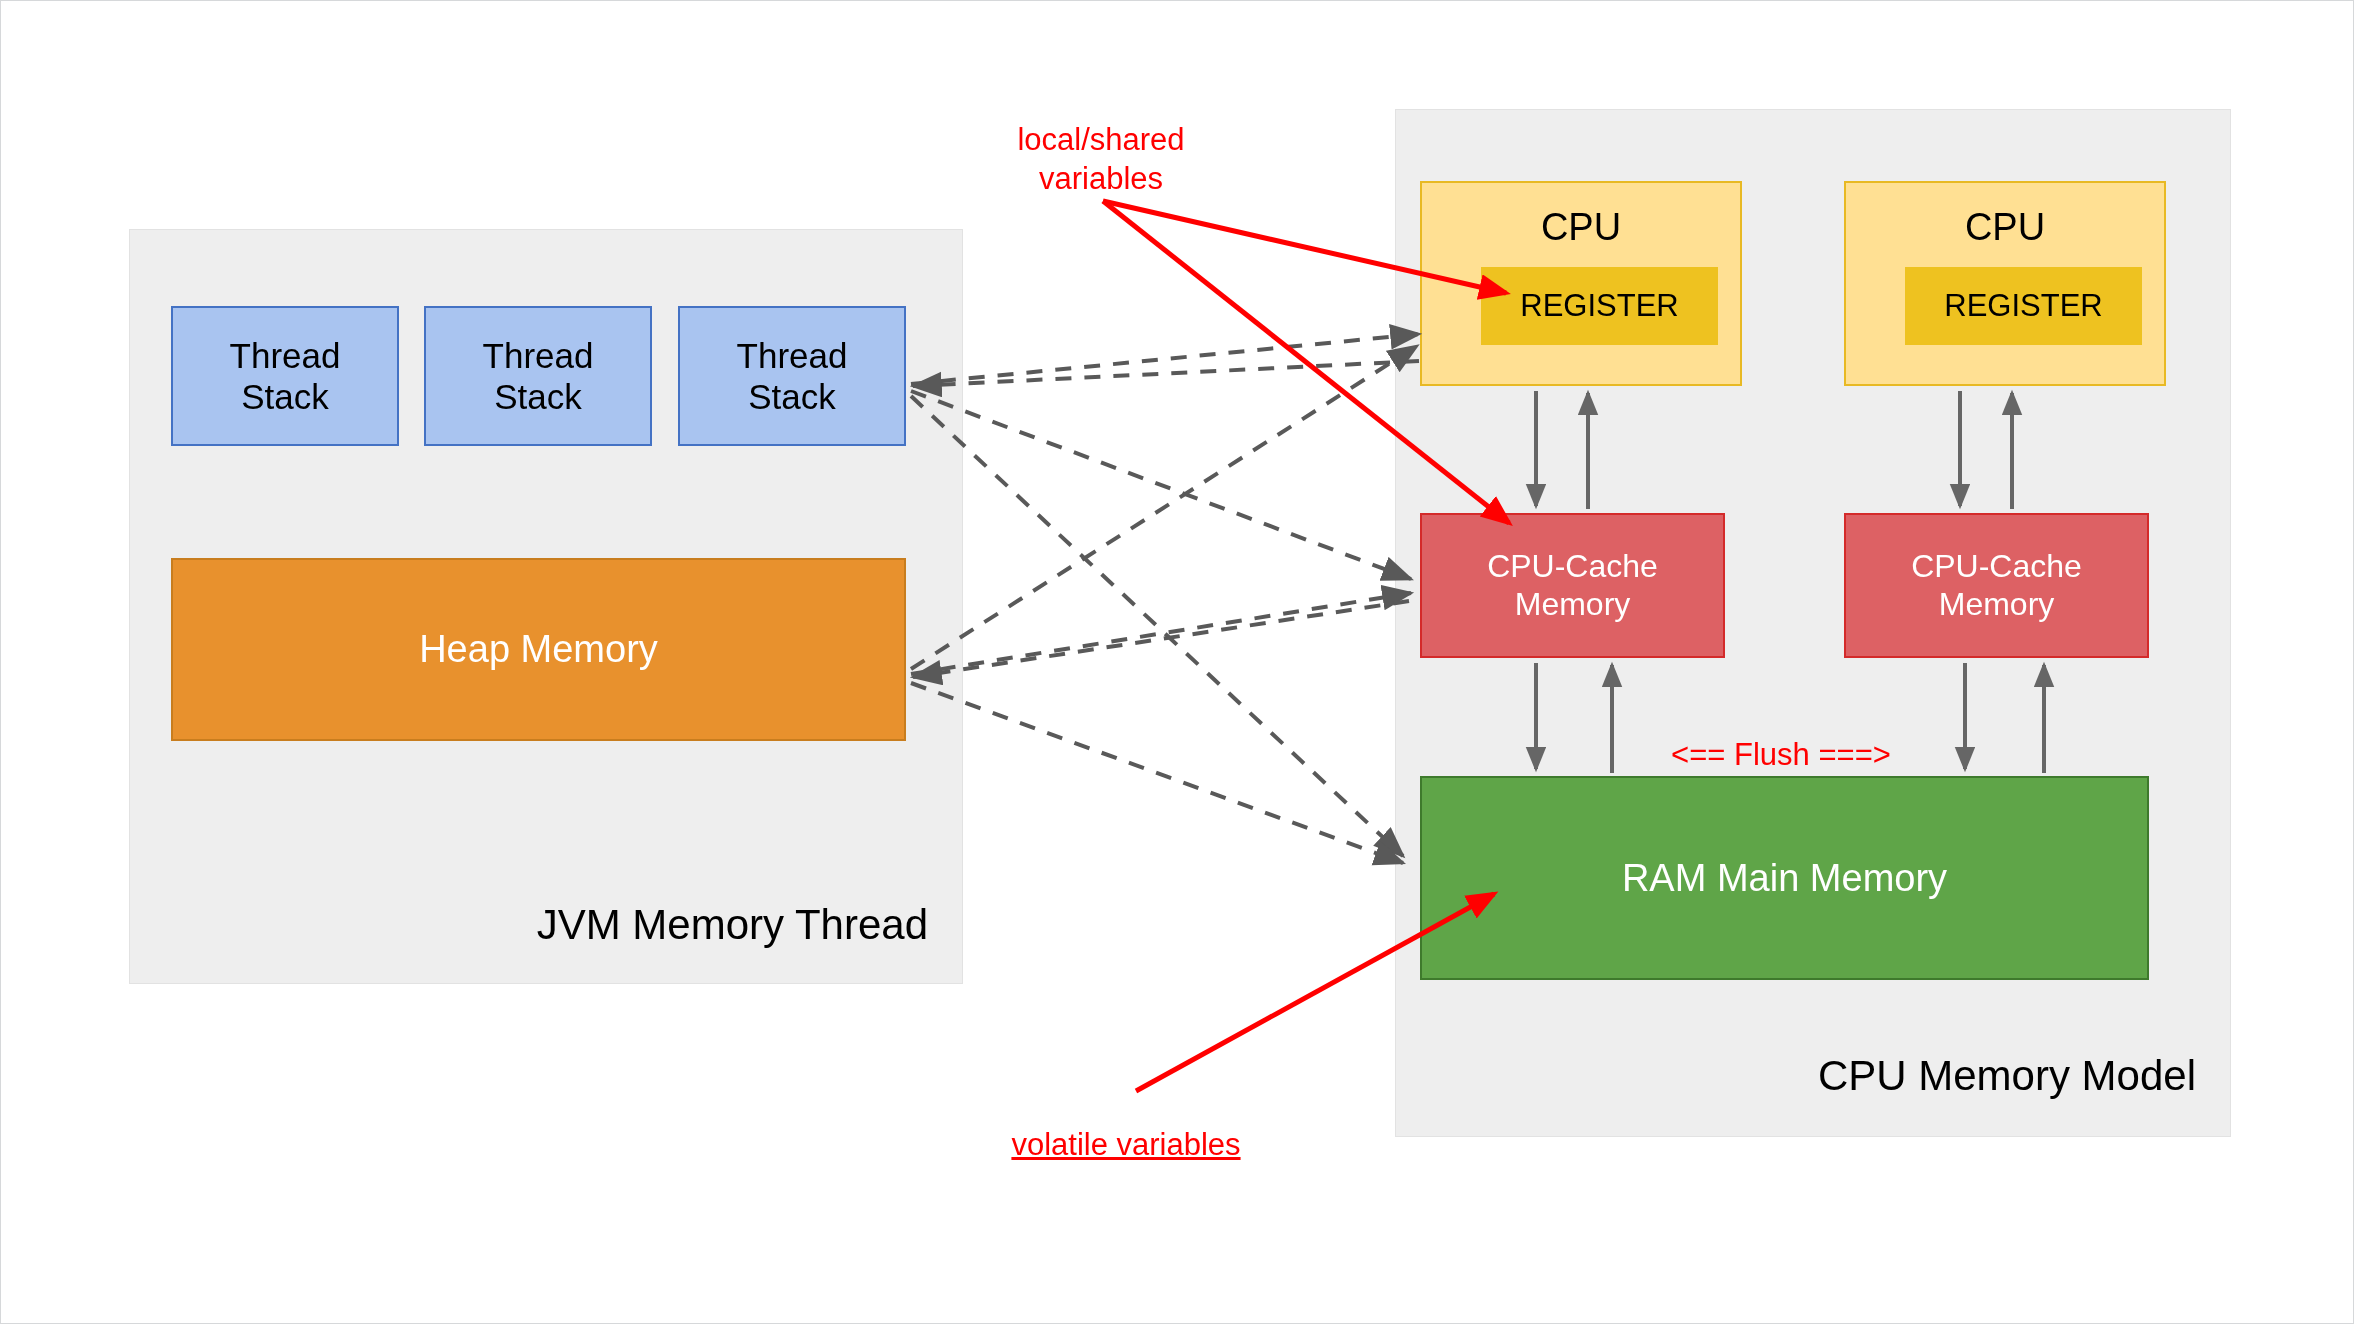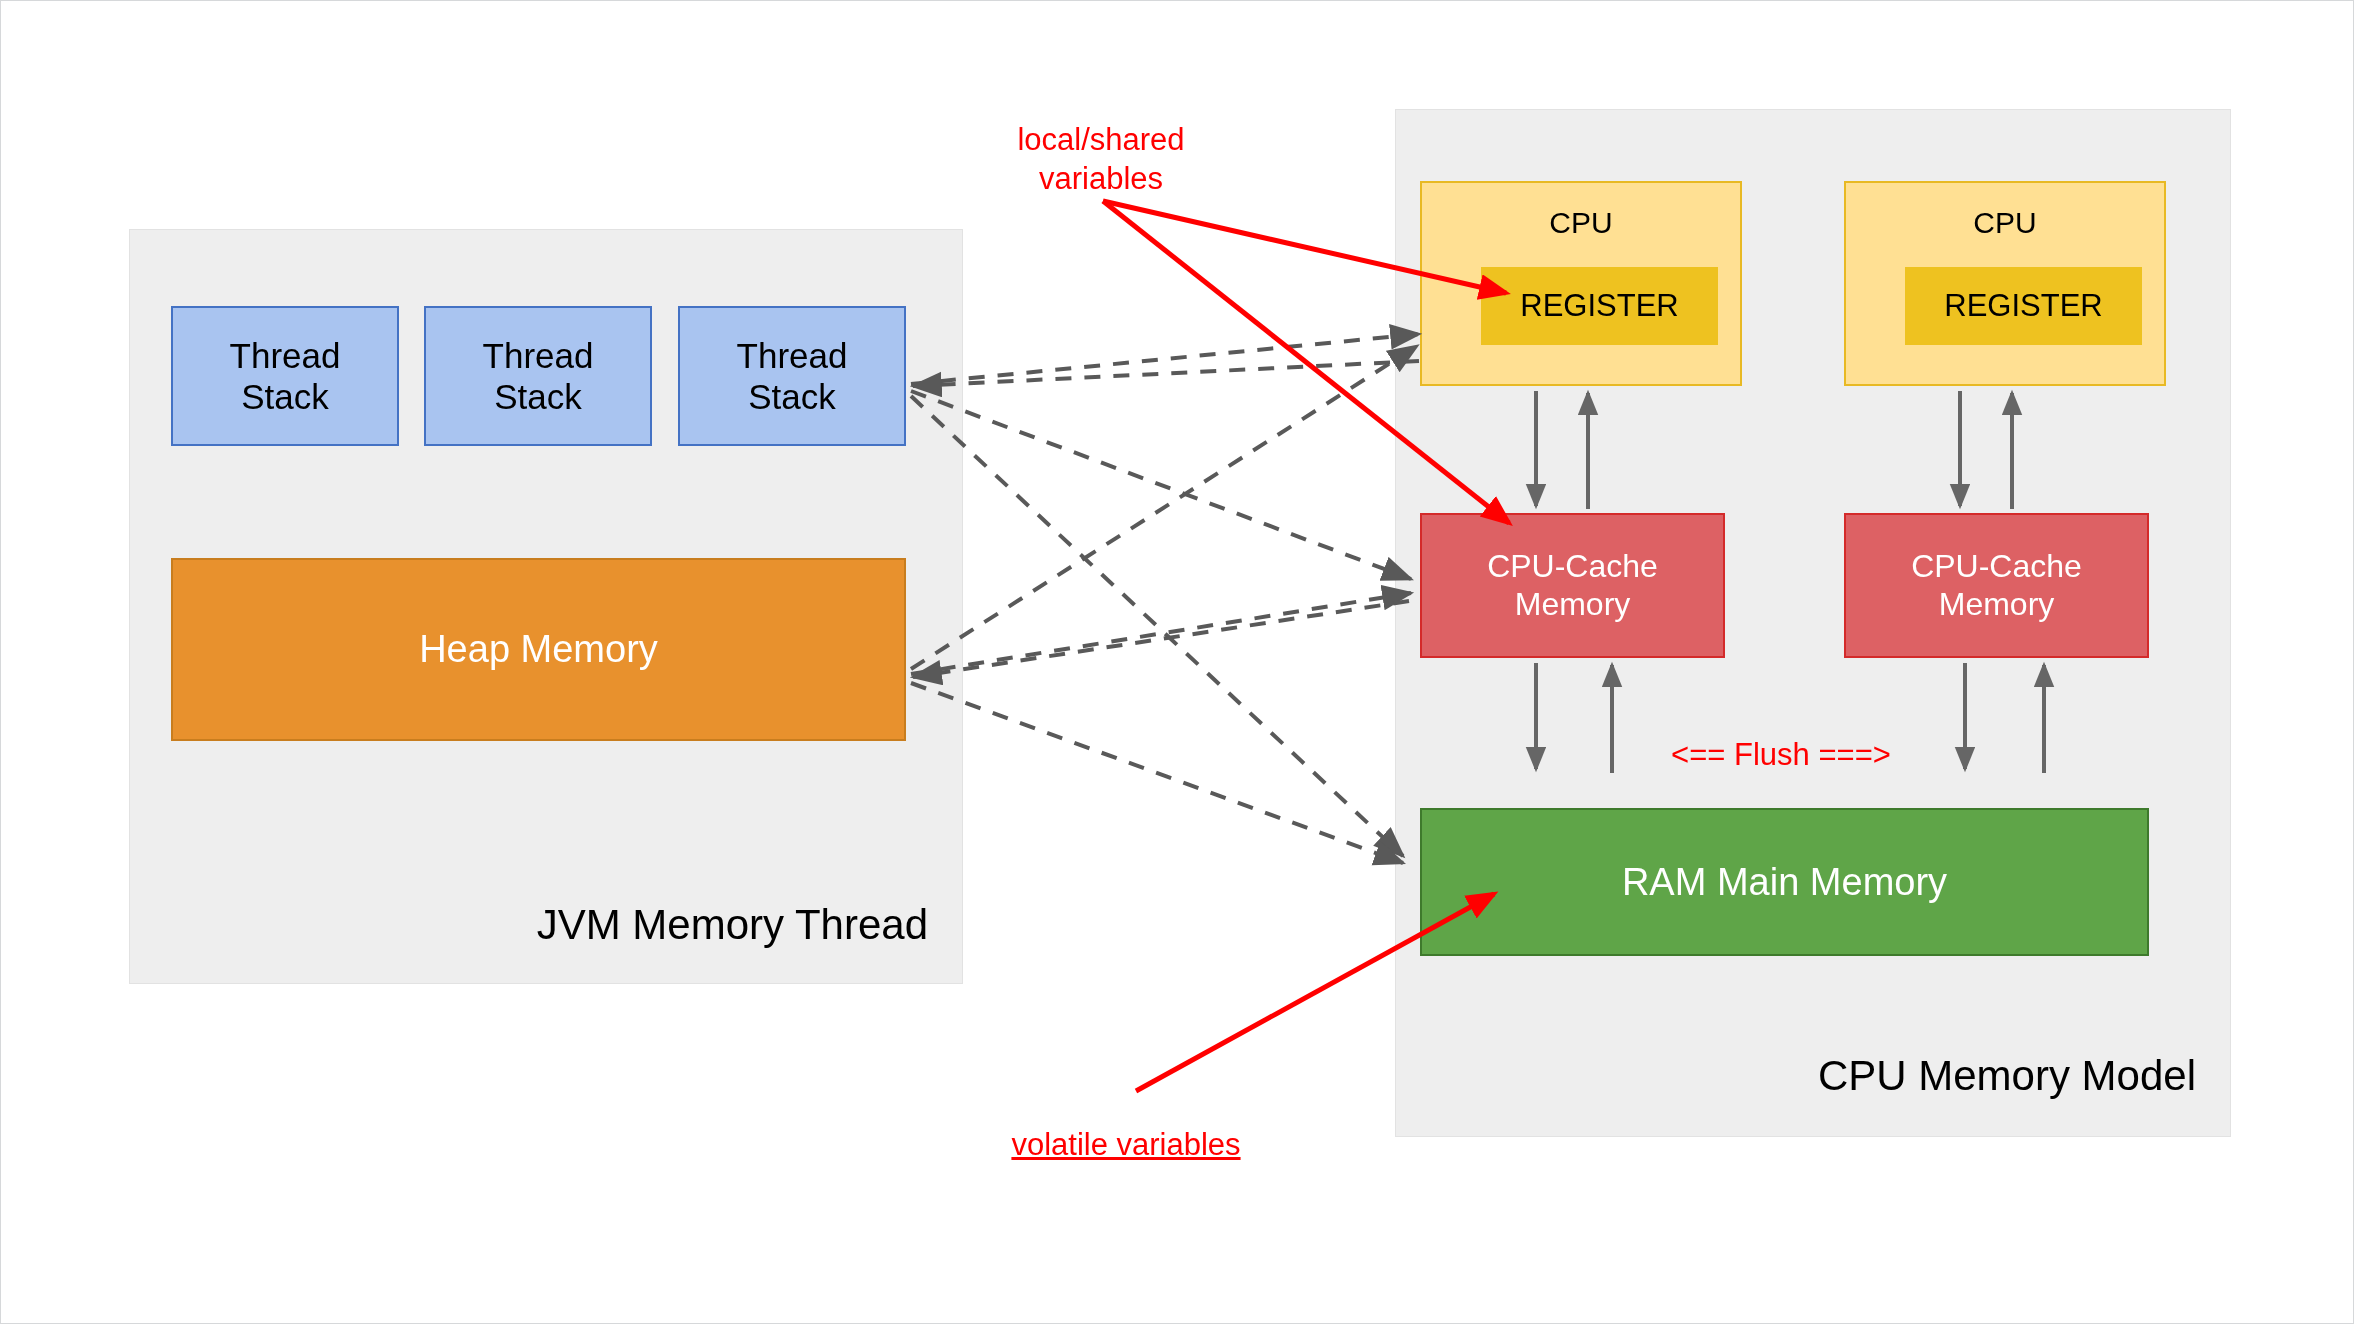--- a/index.html
+++ b/index.html
@@ -96,21 +96,21 @@
   }
   #cpu-box-1 { left: 1419px; }
   #cpu-box-2 { left: 1843px; }
   .cpu-label {
     position: absolute;
     top: 22px;
     left: 0;
     right: 0;
     text-align: center;
     color: #000000;
-    font-size: 30px;
+    font-size: 38px;
   }
   .register-box {
     position: absolute;
     left: 22px;
     right: 22px;
     top: 84px;
     height: 78px;
     background: #eec220;
     display: flex;
     align-items: center;
@@ -127,26 +127,25 @@
     border: 2px solid #d42a2a;
     color: #ffffff;
     font-size: 32px;
   }
   #cache-box-1 { left: 1419px; }
   #cache-box-2 { left: 1843px; }
   #ram-box {
     left: 1419px;
     top: 775px;
     width: 729px;
-    height: 148px;
+    height: 204px;
     background: #5fa548;
     border: 2px solid #3e7a2c;
     color: #ffffff;
     font-size: 38px;
-    margin-top: 32px;
   }
   .ann {
     position: absolute;
     color: #ff0000;
     font-size: 31px;
     white-space: nowrap;
     line-height: 1.25;
     text-align: center;
     margin-top: 20px;
   }

